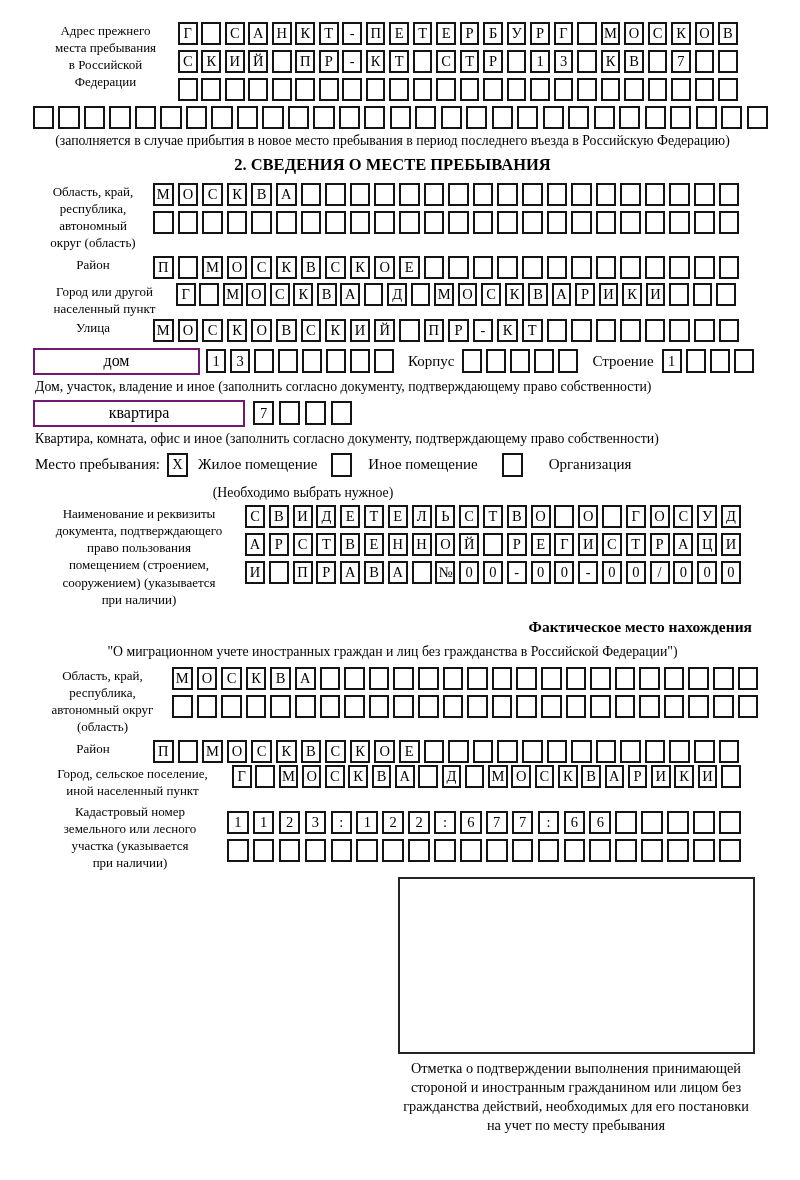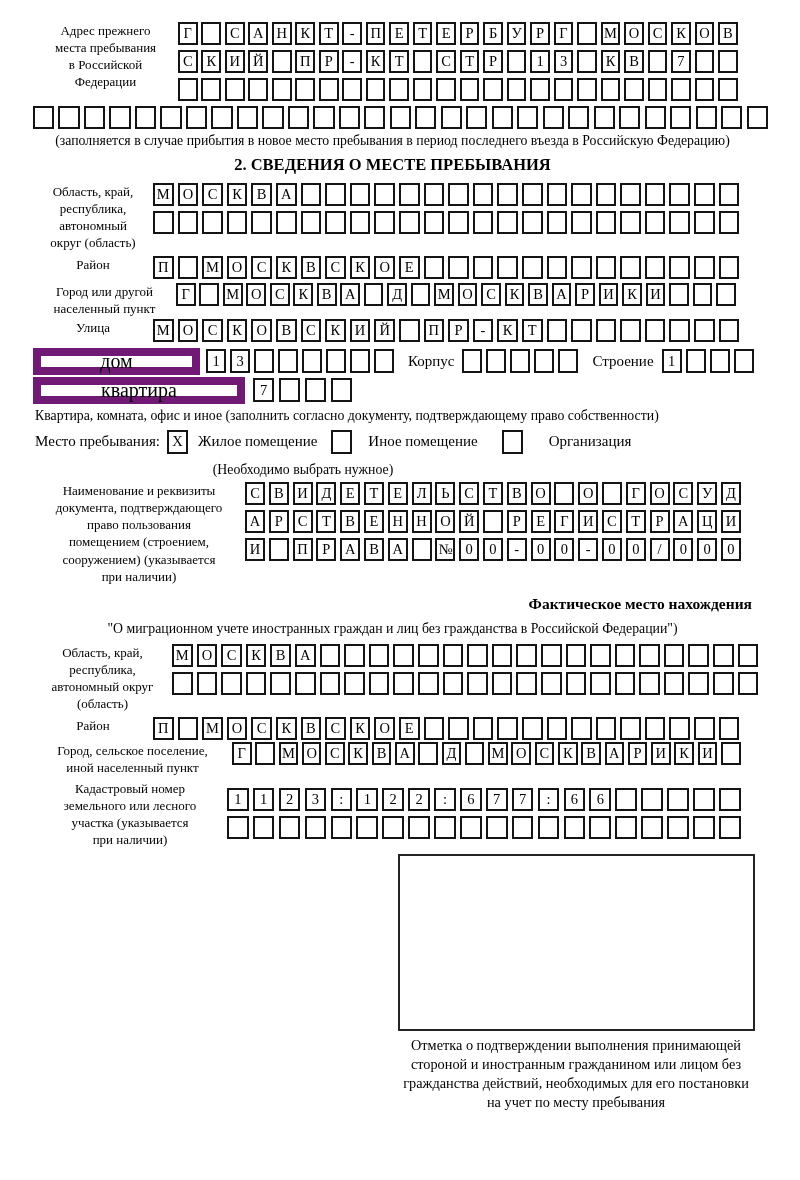--- a/index.html
+++ b/index.html
@@ -28,22 +28,22 @@
   .r-cityb{gap:3.7px;} .r-cityb .box{width:19.6px;}
   .r-kad{gap:4.3px;} .r-kad .box{width:21.6px;}
   .r-house{gap:4px;} .r-house .box{width:20px;height:24px;}
   .r-apt{gap:5px;} .r-apt .box{width:21px;height:24px;}
   .caption{font-size:13.8px;text-align:center;margin:4px 0 6px 0;}
   .caption-left{font-size:13.8px;text-align:left;margin:4px 0 5px 2px;}
   .h2{font-weight:bold;font-size:16.5px;text-align:center;margin:6px 0 8px 0;}
   .h3{font-weight:bold;font-size:15.5px;text-align:right;margin:10px 0 8px 0;}
   .subcap{font-size:13.8px;text-align:center;margin:8px 0 3px 0;}
   .wide-box{
-    border:8px solid #701a75;box-sizing:border-box;height:27px;
-    display:flex;align-items:center;justify-content:center;font-size:20px;flex:0 0 auto;
+    border:2px solid #701a75;box-sizing:border-box;height:27px;
+    display:flex;align-items:center;justify-content:center;font-size:16px;flex:0 0 auto;
   }
   .houserow{display:flex;align-items:center;margin:6px 0 2px 0;}
   .seg-label{font-size:15px;margin:0 8px 0 14px;}
   .stayrow{display:flex;align-items:center;margin:6px 0 2px 2px;font-size:15px;}
   .staybox{width:21px;height:24px;border:2px solid #141414;box-sizing:border-box;
     display:flex;align-items:center;justify-content:center;font-size:14.5px;flex:0 0 auto;}
   .stamp-wrap{margin-left:325px;width:436px;margin-top:6px;}
   .stamp-box{width:357px;height:177px;border:2px solid #242424;box-sizing:border-box;margin:0 auto 5px auto;background:#fff;}
   .stamp-cap{font-size:14.3px;text-align:center;line-height:1.32;white-space:pre-line;}
   .mt8{margin-top:8px;}
@@ -348,20 +348,21 @@
         <span class="box"></span>
       </div>
     <div class="seg-label">Строение</div>
     <div class="boxes r-house">
         <span class="box">1</span>
         <span class="box"></span>
         <span class="box"></span>
         <span class="box"></span>
       </div>
   </div>
+  <div class="caption-left">Дом, участок, владение и иное (заполнить согласно документу, подтверждающему право собственности)</div>
 
   <div class="houserow" style="margin-top:2px;">
     <div class="wide-box" style="width:212px;">квартира</div>
     <div class="boxes r-apt" style="margin-left:8px;">
         <span class="box">7</span>
         <span class="box"></span>
         <span class="box"></span>
         <span class="box"></span>
       </div>
   </div>

